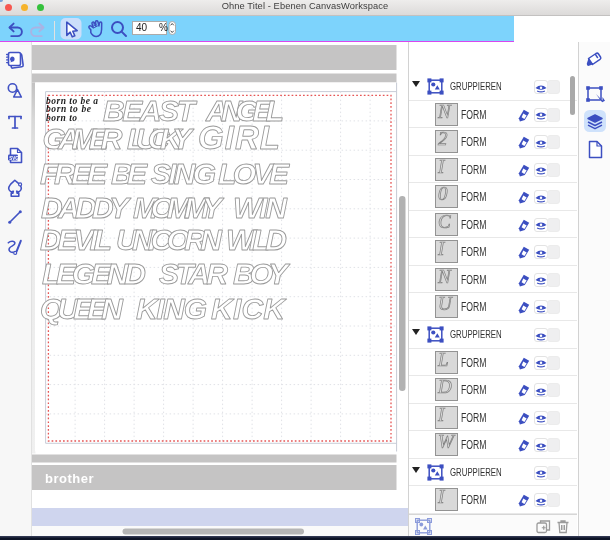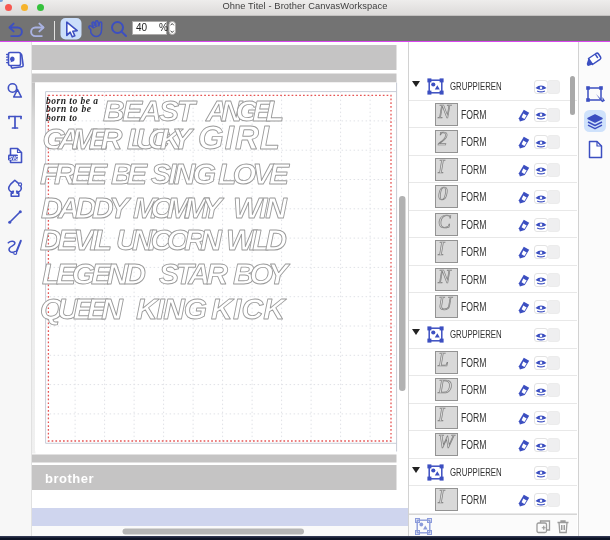--- a/index.html
+++ b/index.html
@@ -6,21 +6,21 @@
   body{width:610px;height:540px;position:relative;overflow:hidden;
        font-family:"Liberation Sans",sans-serif;background:#fff;}
   .abs{position:absolute;}
   
   #titlebar{left:0;top:0;width:610px;height:15px;
     background:linear-gradient(#eeedec,#dcdad9);border-bottom:1px solid #c3c1c0;}
   .tl{position:absolute;top:3.5px;width:7px;height:7px;border-radius:50%;}
   #title{position:absolute;top:1px;left:0;width:610px;text-align:center;
     font-size:9.3px;color:#3e3e3e;letter-spacing:0.1px;}
   
-  #toolbar{left:0;top:16px;width:610px;height:25px;background:#737373;
+  #toolbar{left:0;top:16px;width:514px;height:25px;background:#7dd3fc;
     border-bottom:6px solid #d946ef;}
   
   #leftbar{left:0;top:42px;width:31px;height:494px;background:#f7f7f7;
     border-right:1px solid #e1e1e1;}
   
   #viewport{left:32px;top:42px;width:376px;height:494px;background:#fff;}
   
   #panel{left:408px;top:42px;width:169px;height:494px;background:#fff;
     border-left:1px solid #d2d2d2;}
   
@@ -40,21 +40,21 @@
     font-family:"Liberation Serif",serif;font-style:italic;
     text-align:center;}
 </style>
 </head>
 <body>
   <div class="abs" id="titlebar">
     <div class="tl" style="left:4.5px;background:#f7574f;"></div>
     <div class="tl" style="left:20.5px;background:#f6b32b;"></div>
     <div class="tl" style="left:36.5px;background:#35c13c;"></div>
     <div style="position:absolute;left:0;top:0;width:3px;height:2px;background:#76a3d8;border-bottom-right-radius:3px;"></div>
-    <div id="title">Ohne Titel - Brother CanvasWorkspace</div>
+    <div id="title">Ohne Titel - Ebenen CanvasWorkspace</div>
   </div>
 
   <div class="abs" id="toolbar">
     <svg width="610" height="25" viewBox="0 0 610 25">
 
       <g stroke="#3c4fc1" stroke-width="1.9" fill="none" stroke-linecap="round" stroke-linejoin="round">
         <path d="M9.8 11.5 L17.6 11.5 A4.3 4.3 0 0 1 17.6 20.1 L11.2 20.1"></path>
         <path d="M13.6 7.6 L9.5 11.5 L13.6 15.4"></path>
       </g>
 

